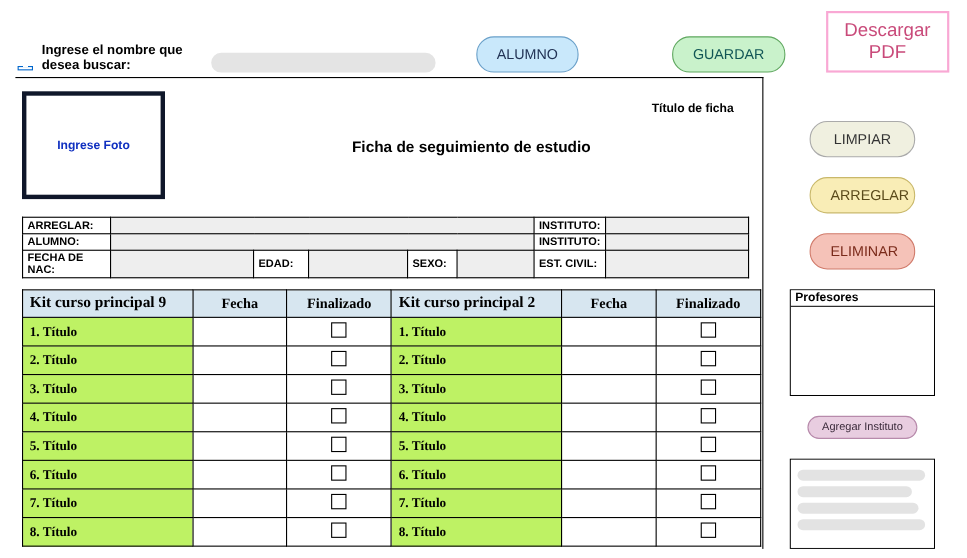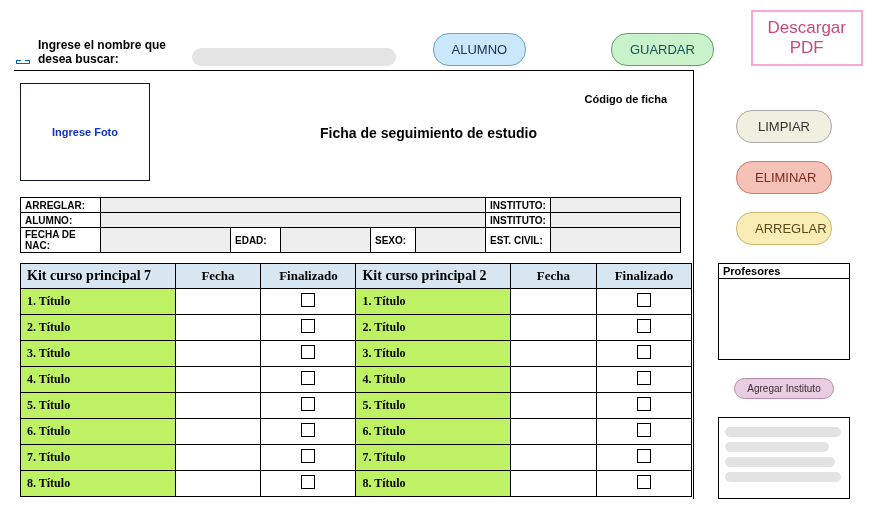--- a/index.html
+++ b/index.html
@@ -54,21 +54,21 @@
   .sheet {
     border-top: 1px solid #000;
     border-right: 1px solid #000;
     width: 680px;
     padding: 6px 0 0 0;
   }
   .header-block { display:flex; align-items:flex-start; gap:20px; padding: 6px;}
   .photo-box {
     width: 130px;
     height: 98px;
-    border: 1px solid #0f172a;
+    border: 4px solid #0f172a;
     display:flex; align-items:center; justify-content:center;
     font-size:11px; color:#1030c0; font-weight:bold;
   }
   .title-zone { flex:1; display:flex; flex-direction:column; align-items:center; padding-top:10px;}
   .codigo-label { align-self:flex-end; font-size:11px; font-weight:bold; margin-right:20px; }
   .sheet-title { font-weight:bold; font-size:14px; margin-top:20px;}
 
   .info-table {
     width: 660px;
     border-collapse: collapse;
@@ -138,21 +138,21 @@
 </div>
 
 <div class="main-wrap">
 
   <div class="sheet">
     <div class="header-block">
       <div class="photo-box">
         <span>Ingrese Foto</span>
       </div>
       <div class="title-zone">
-        <div class="codigo-label">Código de ficha</div>
+        <div class="codigo-label">Título de ficha</div>
         <div class="sheet-title">Ficha de seguimiento de estudio</div>
       </div>
     </div>
 
     <table class="info-table">
       <colgroup>
         <col style="width:80px">
           <col style="width:130px">
           <col style="width:50px">
           <col style="width:90px">
@@ -191,21 +191,21 @@
       <colgroup>
         <col style="width:130px">
           <col style="width:72px">
           <col style="width:80px">
         <col style="width:130px">
           <col style="width:72px">
           <col style="width:80px">
       </colgroup>
       <thead>
         <tr>
-          <th>Kit curso principal 7</th>
+          <th>Kit curso principal 9</th>
           <th class="center">Fecha</th>
           <th class="center">Finalizado</th>
           <th>Kit curso principal 2</th>
           <th class="center">Fecha</th>
           <th class="center">Finalizado</th>
         </tr>
       </thead>
       <tbody id="kit-body">
           <tr>
             <td class="kit-cell">1. Título</td>
@@ -270,22 +270,22 @@
             <td class="kit-cell">8. Título</td>
             <td></td>
             <td class="cb-cell"><span class="cb"></span></td>
           </tr>
         </tbody>
     </table>
   </div>
 
   <div class="side-col">
     <div class="btn btn-limpiar">LIMPIAR</div>
+    <div class="btn btn-arreglar">ARREGLAR</div>
     <div class="btn btn-eliminar">ELIMINAR</div>
-    <div class="btn btn-arreglar">ARREGLAR</div>
 
     <div class="panel">
       <div class="panel-title">Profesores</div>
       <div class="panel-body"></div>
     </div>
 
     <div class="btn btn-agregar">Agregar Instituto</div>
 
     <div class="panel">
       <div class="panel-body">

